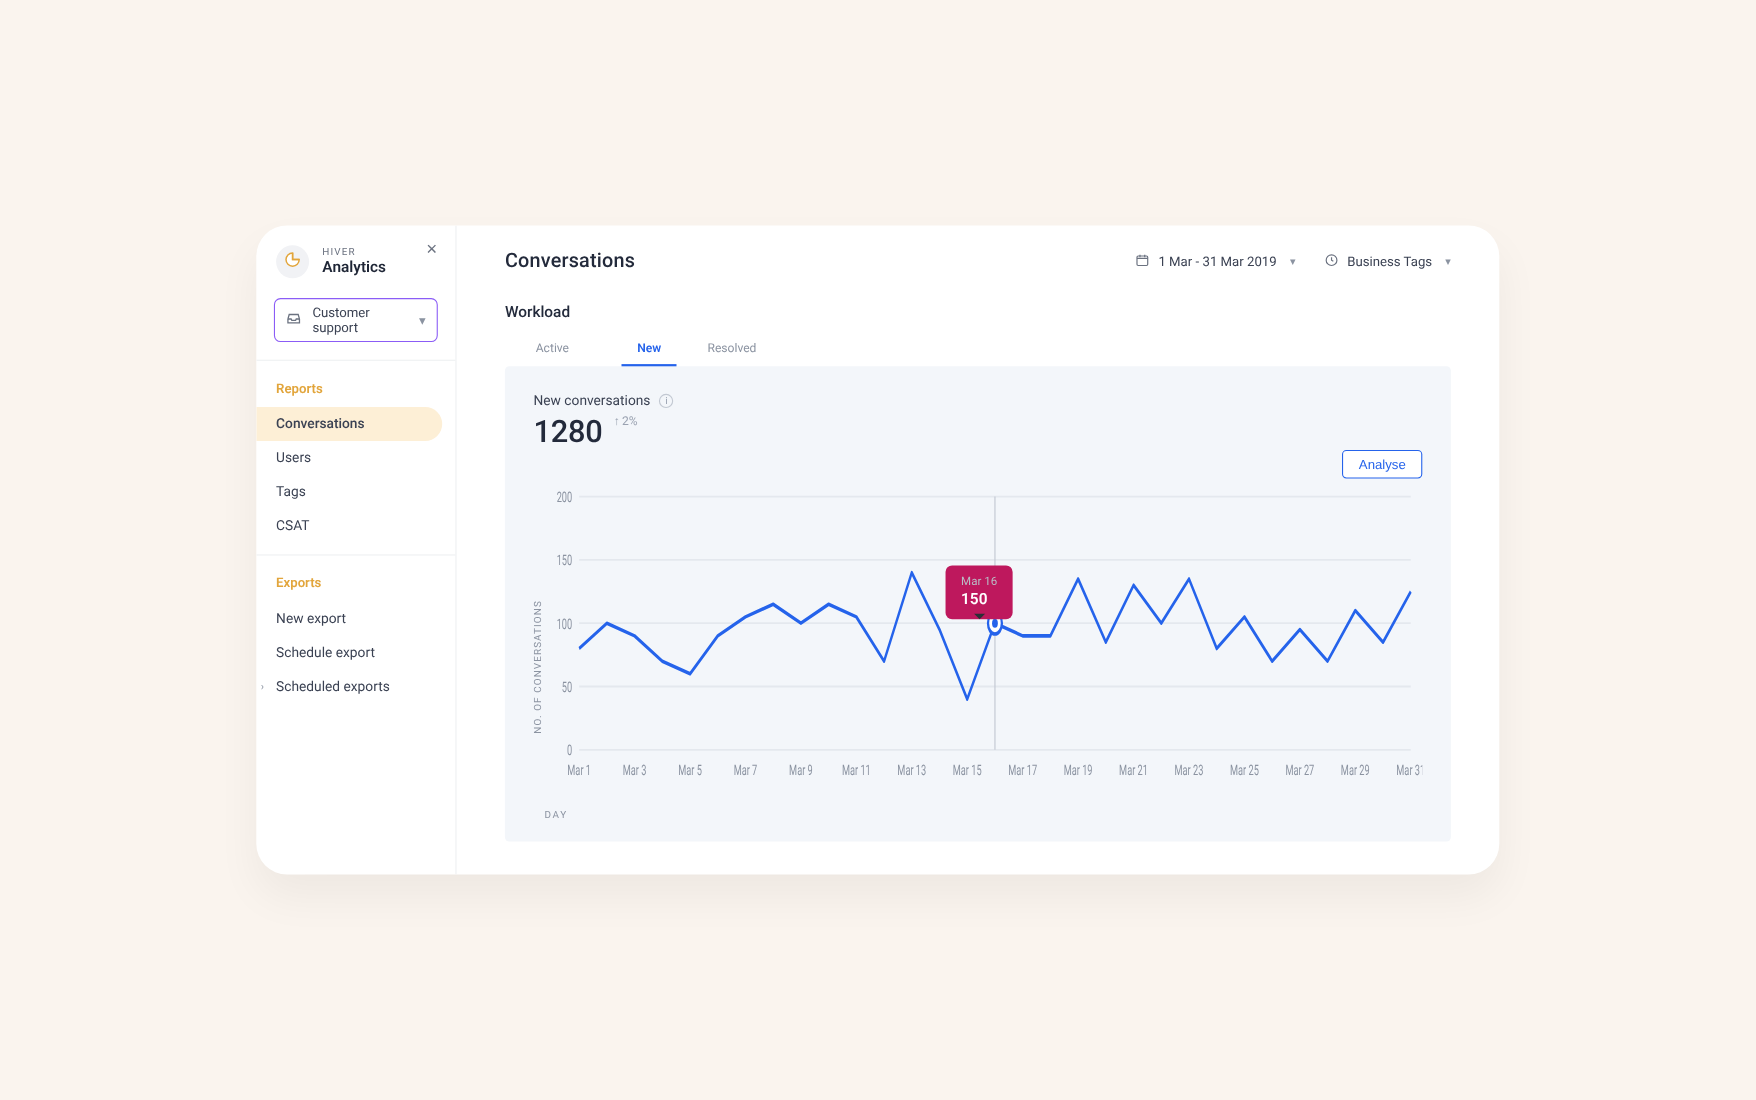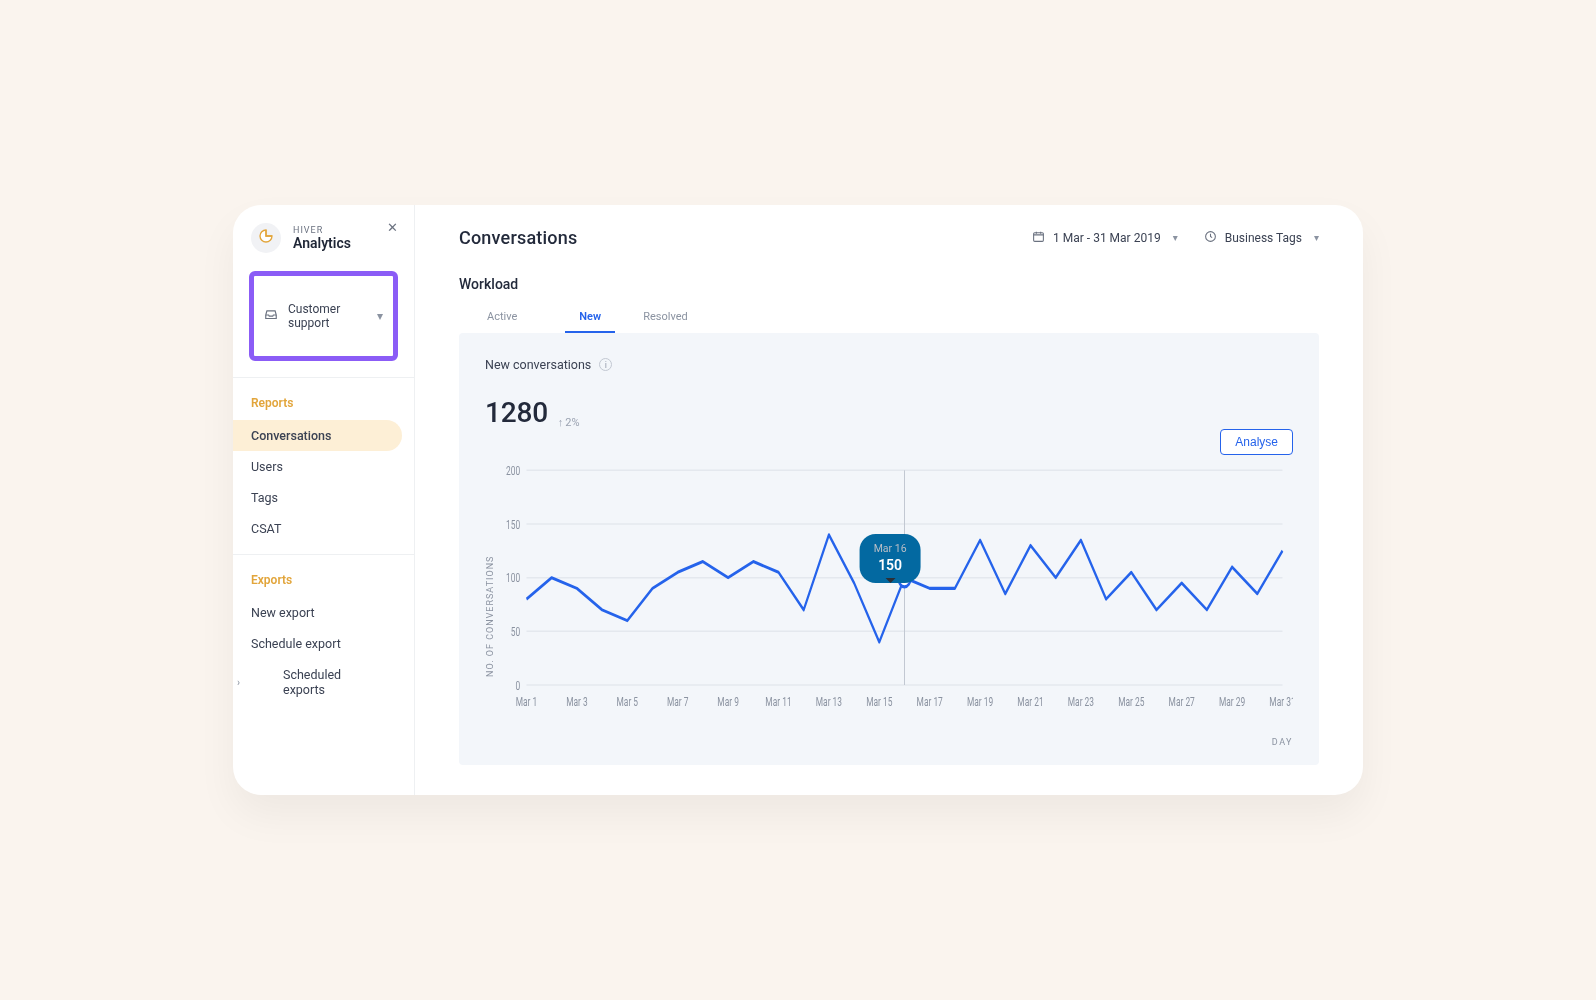--- a/index.html
+++ b/index.html
@@ -43,23 +43,23 @@
   }
   .brand-logo svg { width: 16px; height: 16px; }
   .brand-text .small { font-size: 9px; letter-spacing: 1px; color: #6b7280; }
   .brand-text .big { font-size: 14px; font-weight: 600; color: #1f2636; }
   .close-x {
     position: absolute; top: 16px; right: 16px;
     color: #6b7280; font-size: 13px; cursor: pointer; line-height: 1;
   }
   .inbox-select {
     margin: 4px 16px 16px 16px;
-    border: 5px solid #8b5cf6;
+    border: 1px solid #8b5cf6;
     border-radius: 6px;
-    padding: 26px 10px;
+    padding: 5px 10px;
     display: flex;
     align-items: center;
     gap: 10px;
     font-size: 12px;
     color: #3b4253;
     cursor: pointer;
   }
   .inbox-select .chev { margin-left: auto; color: #8b93a1; }
   .inbox-select svg { width: 14px; height: 14px; flex-shrink: 0; }
   .thin-divider { height: 1px; background: #eef0f2; }
@@ -100,21 +100,21 @@
     margin-top: 0;
     flex: 1;
     display: flex;
     flex-direction: column;
     min-height: 0;
   }
   .card-head { display:flex; align-items: flex-start; flex-direction: column;}
   .metric-block { display: flex; flex-direction: column; gap: 4px;}
   .metric-label { font-size: 12.5px; color: #3b4253; display:flex; align-items:center; gap:8px;}
   .info-dot { width:13px; height:13px; border:1px solid #c2c8d2; border-radius:50%; display:inline-flex; align-items:center; justify-content:center; font-size:9px; color:#9aa2b1;}
-  .metric-value-row { display:flex; align-items: flex-end; gap: 10px; margin-top: 20px;}
+  .metric-value-row { display:flex; align-items: flex-start; gap: 10px;}
   .metric-value { font-size: 28px; font-weight: 500; color: #232a3b; letter-spacing: -0.2px;}
   .metric-delta { font-size: 11px; color: #9aa2b1; display:flex; align-items:center; gap:2px;}
   .analyse-btn {
     margin-left: auto;
     border: 1px solid #2563eb;
     color: #2563eb;
     background: #fff;
     font-size: 12px;
     padding: 5px 14px;
     border-radius: 4px;
@@ -122,30 +122,30 @@
   }
   .chart-body { flex:1; display:flex; min-height: 0;}
   .y-axis-label {
     writing-mode: vertical-rl; transform: rotate(180deg);
     font-size: 9px; letter-spacing: 1px; color: #8b93a1; text-align:center;
     padding-bottom: 30px;
   }
   .plot-col { flex:1; display:flex; flex-direction: column; min-width:0; }
   .plot-area { flex:1; position: relative; min-height:0; }
   .plot-area svg { width: 100%; height: 100%; display:block; }
-  .x-axis-label { font-size: 9px; letter-spacing: 1.5px; color: #8b93a1; text-align:right; padding-top: 6px;}
+  .x-axis-label { font-size: 9px; letter-spacing: 1.5px; color: #8b93a1; text-align:left; padding-top: 6px;}
   .tooltip {
     position: absolute;
-    background: #0369a1;
+    background: #be185d;
     color: #fff;
     padding: 8px 14px 10px 14px;
-    border-radius: 16px;
+    border-radius: 6px;
     transform: translate(-50%, -100%);
     font-size: 12px;
-    text-align: center;
+    text-align: left;
     pointer-events: none;
     white-space: nowrap;
   }
   .tooltip .tt-date { font-size: 10.5px; color: #b9bec6; }
   .tooltip .tt-val { font-size: 14px; font-weight: 600; margin-top: 2px;}
   .tooltip::after {
     content:""; position:absolute; left:50%; bottom:-5px; transform:translateX(-50%);
     border:5px solid transparent; border-top-color:#2b2f36;
   }
 </style>
@@ -201,21 +201,21 @@
       <div class="nav-heading">Exports</div>
       <div id="exports-list">
           <div class="nav-item">
             <span style="padding-left: 0px;">New export</span>
           </div>
           <div class="nav-item">
             <span style="padding-left: 0px;">Schedule export</span>
           </div>
           <div class="nav-item">
             <span class="expand-caret">›</span>
-            <span style="padding-left: 0px; margin-left: 32px;">Scheduled exports</span>
+            <span style="padding-left: 0px;">Scheduled exports</span>
           </div>
         </div>
     </div>
   </aside>
 
   <main class="main">
     <div class="top-row">
       <h1 class="page-title">Conversations</h1>
       <div class="toolbar">
         <div class="tb-btn">

